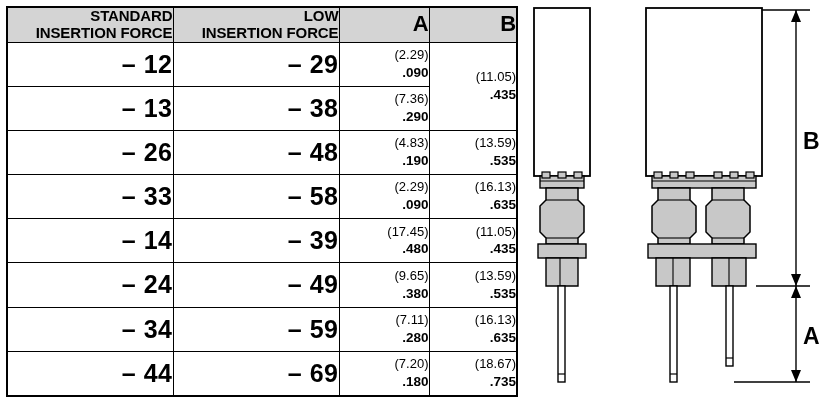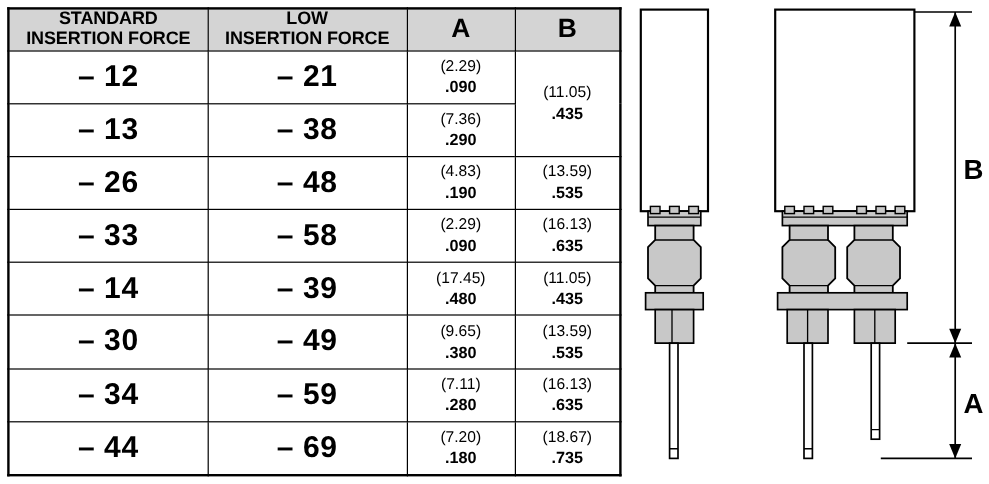--- a/index.html
+++ b/index.html
@@ -30,21 +30,21 @@
   }
   table.spec {
     border-collapse: collapse;
     table-layout: fixed;
     width: 512px;
     height: 391px;
     border: 2px solid #000;
   }
   table.spec th, table.spec td {
     border: 1.5px solid #000;
-    text-align: center;
+    text-align: right;
     vertical-align: middle;
     padding: 0;
   }
   table.spec thead th {
     background: #d4d4d4;
     font-weight: bold;
     line-height: 1.12;
     letter-spacing: -0.1px;
   }
   .col-std { width: 166px; }
@@ -117,21 +117,21 @@
             <span>INSERTION FORCE</span>
           </th>
           <th class="hdr-letter">A</th>
           <th class="hdr-letter">B</th>
         </tr>
       </thead>
       <tbody>
 
         <tr>
           <td class="code-cell">– 12</td>
-          <td class="code-cell">– 21</td>
+          <td class="code-cell">– 29</td>
           <td class="dim-cell">
             <span class="dim-mm">(2.29)</span>
             <span class="dim-in">.090</span>
           </td>
           <td class="dim-cell" rowspan="2">
             <span class="dim-mm">(11.05)</span>
             <span class="dim-in">.435</span>
           </td>
         </tr>
 
@@ -177,21 +177,21 @@
             <span class="dim-mm">(17.45)</span>
             <span class="dim-in">.480</span>
           </td>
           <td class="dim-cell">
             <span class="dim-mm">(11.05)</span>
             <span class="dim-in">.435</span>
           </td>
         </tr>
 
         <tr>
-          <td class="code-cell">– 30</td>
+          <td class="code-cell">– 24</td>
           <td class="code-cell">– 49</td>
           <td class="dim-cell">
             <span class="dim-mm">(9.65)</span>
             <span class="dim-in">.380</span>
           </td>
           <td class="dim-cell">
             <span class="dim-mm">(13.59)</span>
             <span class="dim-in">.535</span>
           </td>
         </tr>

